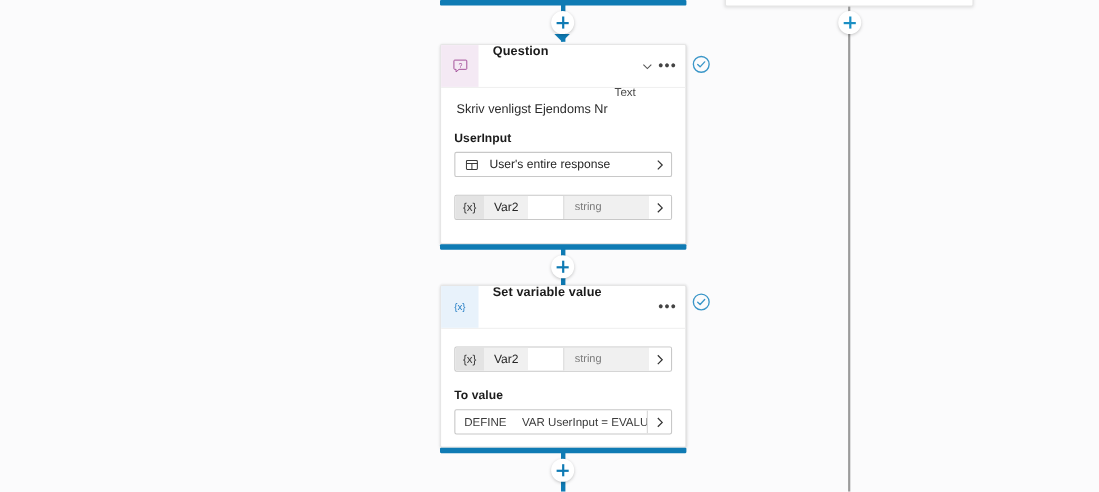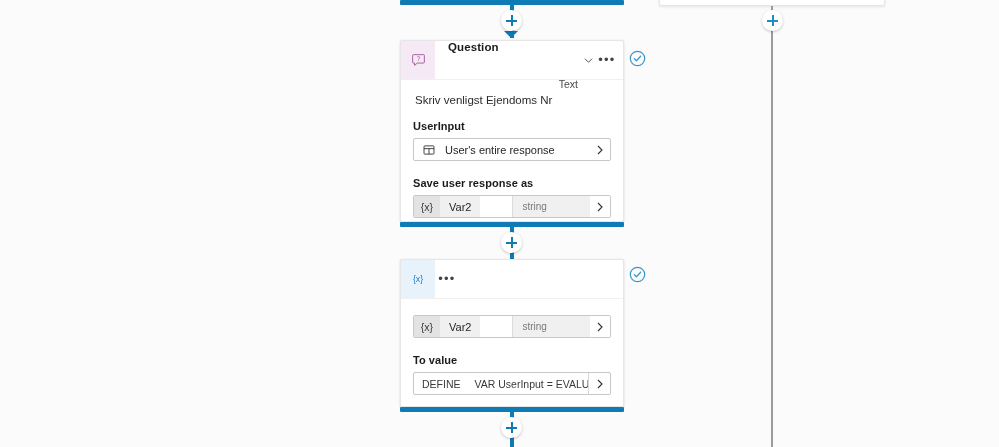--- a/index.html
+++ b/index.html
@@ -358,21 +358,20 @@
         <span class="picker-text">User's entire response</span>
         <span class="chev">
           <svg width="8" height="10" viewBox="0 0 8 10" aria-hidden="true">
             <path d="M2 1 L6 5 L2 9" fill="none" stroke="#333" stroke-width="1.1"></path>
           </svg>
         </span>
       </div>
 
       <div class="field-gap"></div>
 
-      <div class="field-label">Save user response as</div>
       <div class="varfield">
         <span class="vx">{x}</span>
         <span class="vname">Var2</span>
         <span class="vtype">string</span>
         <span class="chev">
           <svg width="8" height="10" viewBox="0 0 8 10" aria-hidden="true">
             <path d="M2 1 L6 5 L2 9" fill="none" stroke="#333" stroke-width="1.1"></path>
           </svg>
         </span>
       </div>
@@ -394,20 +393,21 @@
   </div>
 
   <div class="node" id="node-setvar" style="top:259px; height:148px;">
 
     <div class="node-header">
       <div class="node-icon setvar">
         <svg width="20" height="14" viewBox="0 0 24 14" aria-hidden="true">
           <text x="12" y="10.5" font-family="Liberation Sans, sans-serif" font-size="10.5" fill="#1b78c2" text-anchor="middle">{x}</text>
         </svg>
       </div>
+      <div class="node-title">Set variable value</div>
       <div class="node-ellipsis">•••</div>
     </div>
 
     <div class="node-body" style="padding-top:16px;">
       <div class="varfield">
         <span class="vx">{x}</span>
         <span class="vname">Var2</span>
         <span class="vtype">string</span>
         <span class="chev">
           <svg width="8" height="10" viewBox="0 0 8 10" aria-hidden="true">

